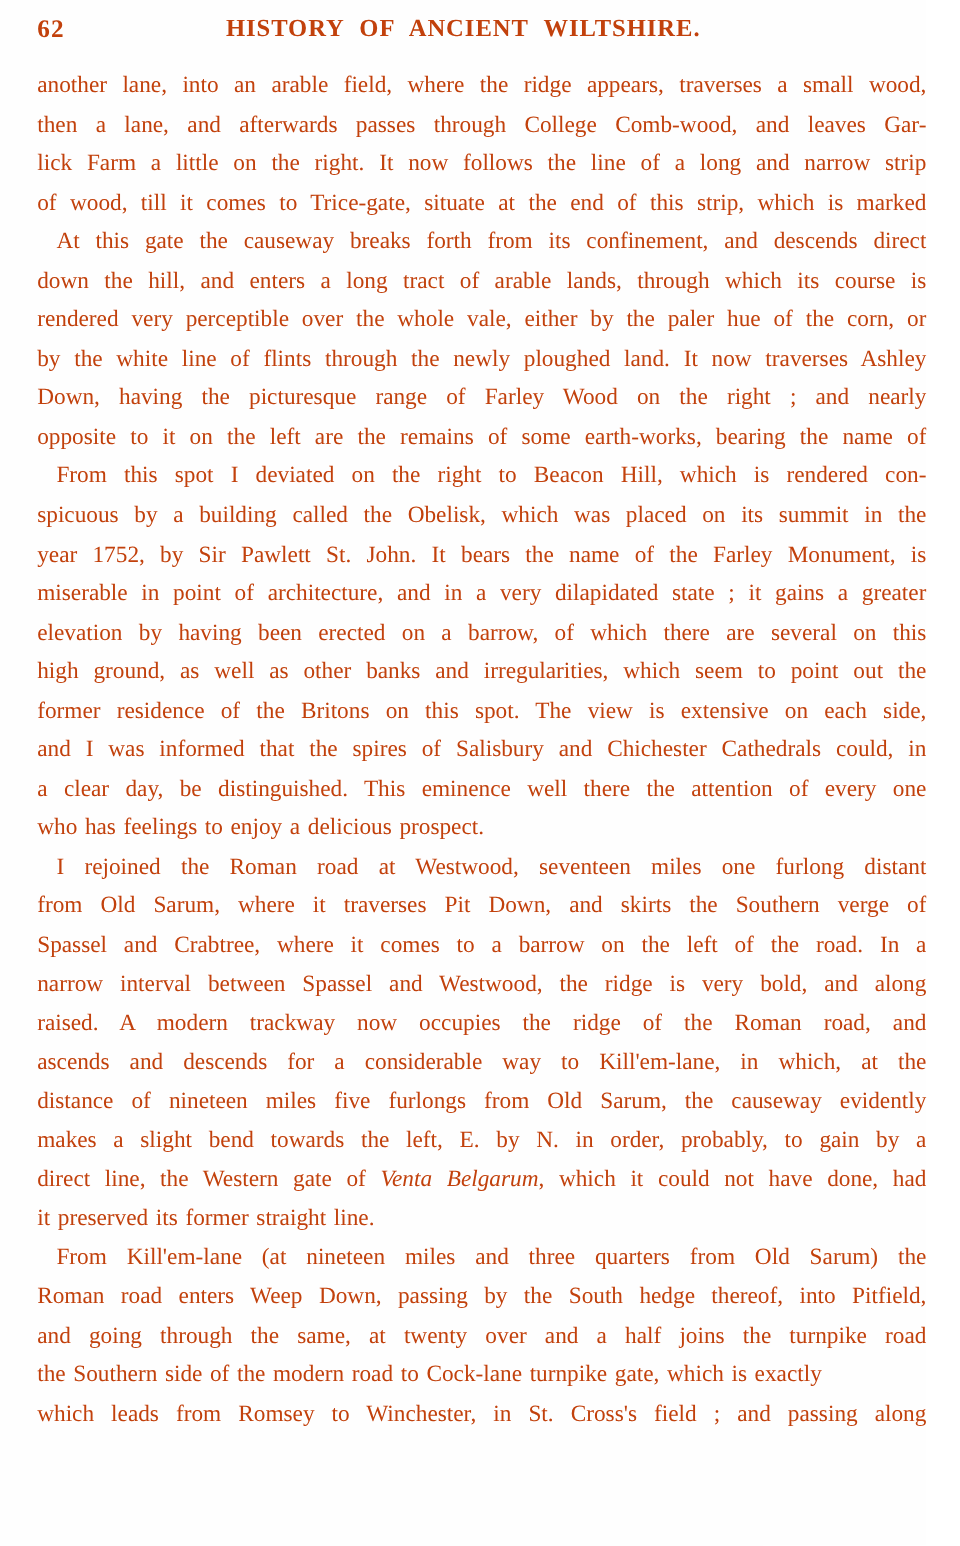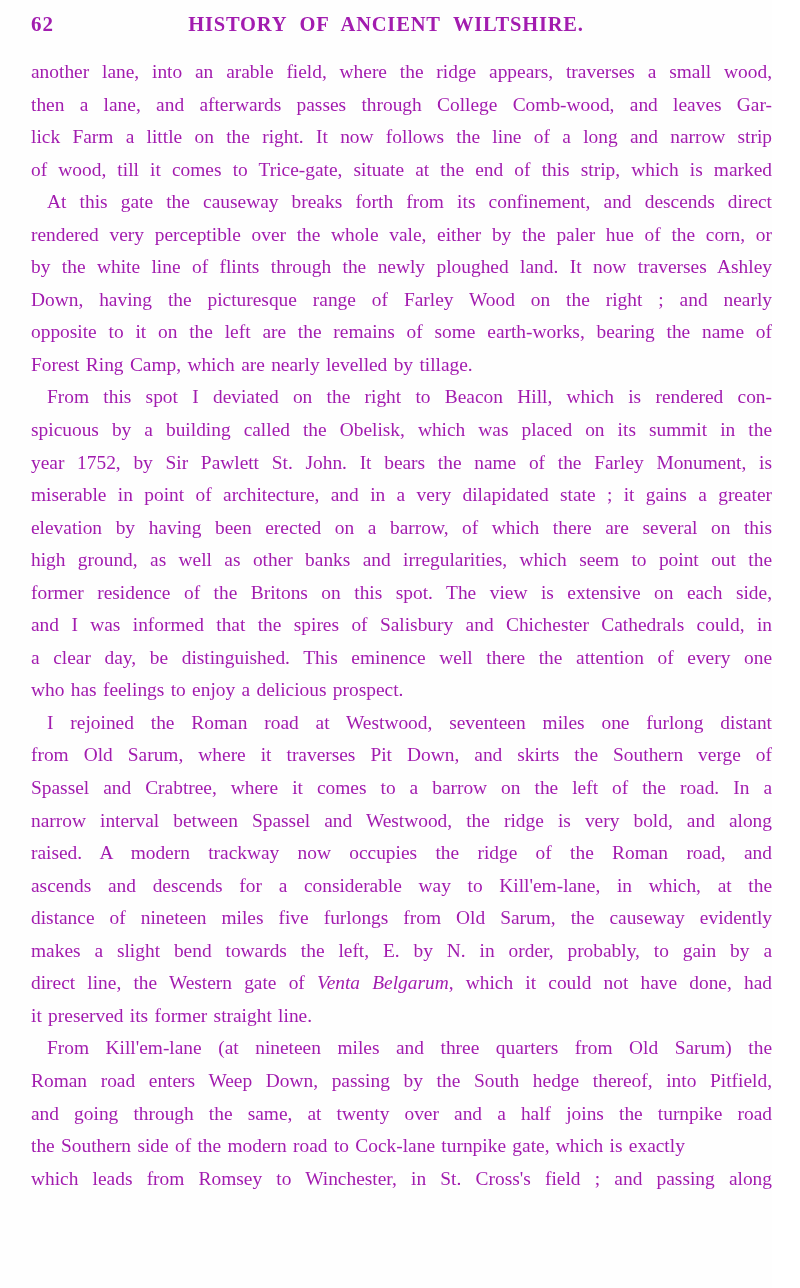--- a/index.html
+++ b/index.html
@@ -5,21 +5,21 @@
   html, body {
     margin: 0;
     padding: 0;
     background: #ffffff;
   }
   .page {
     position: relative;
     width: 772px;
     height: 1288px;
     background: #fefefe;
-    color: #a21caf;
+    color: #c2410c;
     font-family: "Liberation Serif", "DejaVu Serif", serif;
     overflow: hidden;
   }
   .page-header {
     position: absolute;
     top: 12px;
     left: 0;
     width: 100%;
     height: 30px;
   }
@@ -78,25 +78,25 @@
   </div>
   <div class="text-block">
       <div class="paragraph">
         <div class="line"><span>another lane, into an arable field, where the ridge appears, traverses a small wood,</span></div>
         <div class="line"><span>then a lane, and afterwards passes through College Comb-wood, and leaves Gar-</span></div>
         <div class="line"><span>lick Farm a little on the right. It now follows the line of a long and narrow strip</span></div>
         <div class="line"><span>of wood, till it comes to Trice-gate, situate at the end of this strip, which is marked</span></div>
       </div>
       <div class="paragraph">
         <div class="line indent"><span>At this gate the causeway breaks forth from its confinement, and descends direct</span></div>
+        <div class="line"><span>down the hill, and enters a long tract of arable lands, through which its course is</span></div>
         <div class="line"><span>rendered very perceptible over the whole vale, either by the paler hue of the corn, or</span></div>
         <div class="line"><span>by the white line of flints through the newly ploughed land. It now traverses Ashley</span></div>
         <div class="line"><span>Down, having the picturesque range of Farley Wood on the right ; and nearly</span></div>
         <div class="line"><span>opposite to it on the left are the remains of some earth-works, bearing the name of</span></div>
-        <div class="line last"><span>Forest Ring Camp, which are nearly levelled by tillage.</span></div>
       </div>
       <div class="paragraph">
         <div class="line indent"><span>From this spot I deviated on the right to Beacon Hill, which is rendered con-</span></div>
         <div class="line"><span>spicuous by a building called the Obelisk, which was placed on its summit in the</span></div>
         <div class="line"><span>year 1752, by Sir Pawlett St. John. It bears the name of the Farley Monument, is</span></div>
         <div class="line"><span>miserable in point of architecture, and in a very dilapidated state ; it gains a greater</span></div>
         <div class="line"><span>elevation by having been erected on a barrow, of which there are several on this</span></div>
         <div class="line"><span>high ground, as well as other banks and irregularities, which seem to point out the</span></div>
         <div class="line"><span>former residence of the Britons on this spot. The view is extensive on each side,</span></div>
         <div class="line"><span>and I was informed that the spires of Salisbury and Chichester Cathedrals could, in</span></div>

